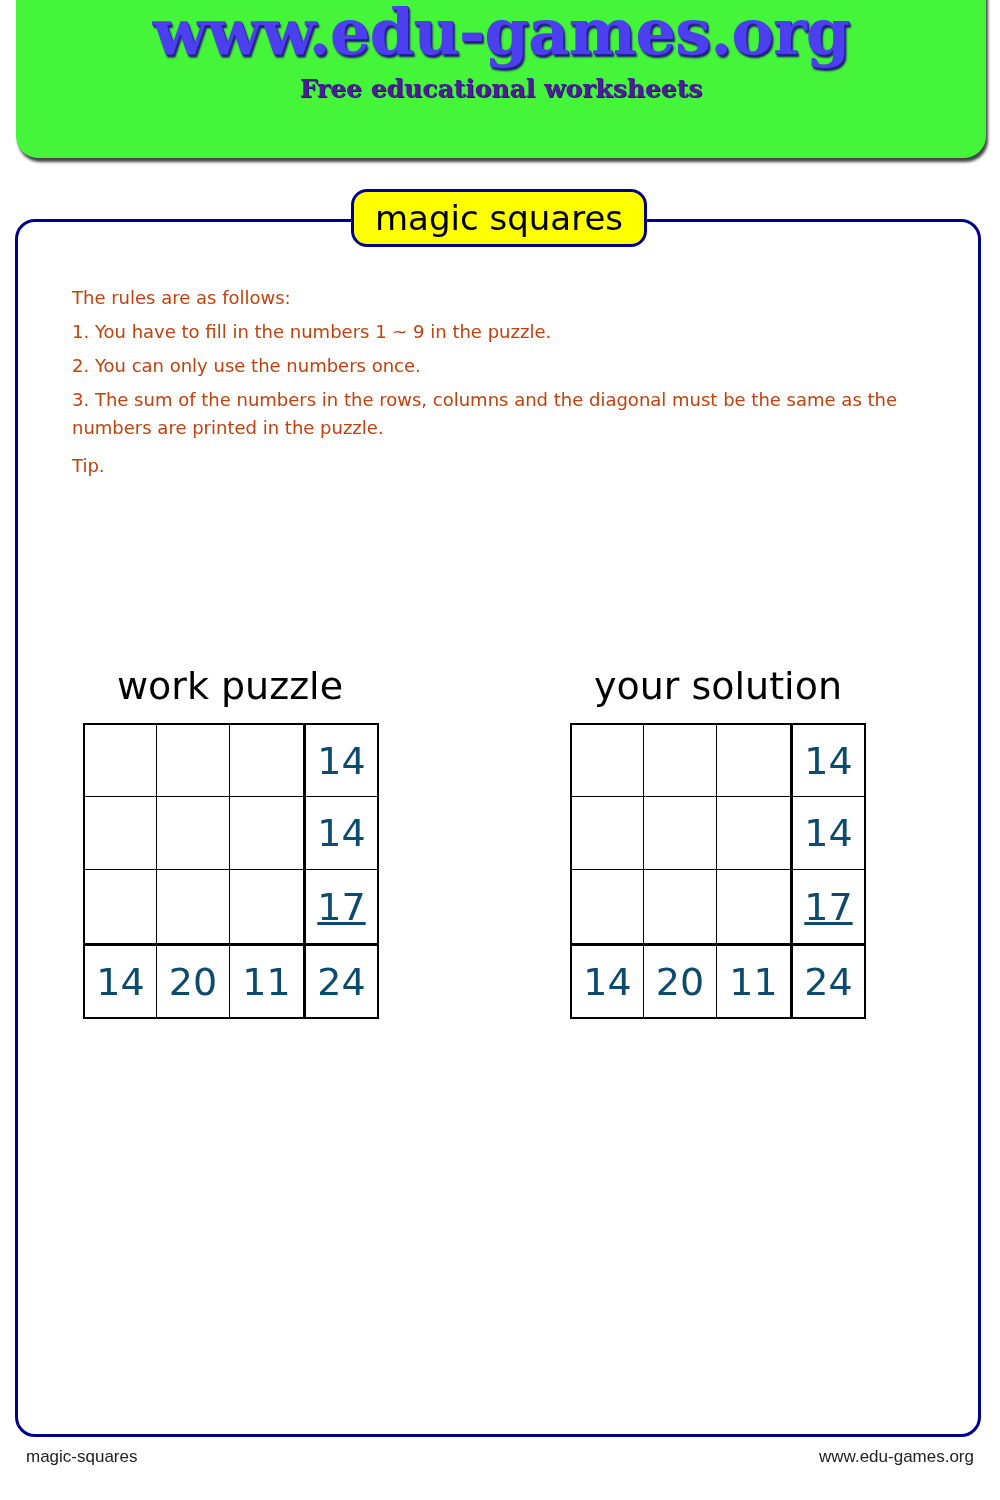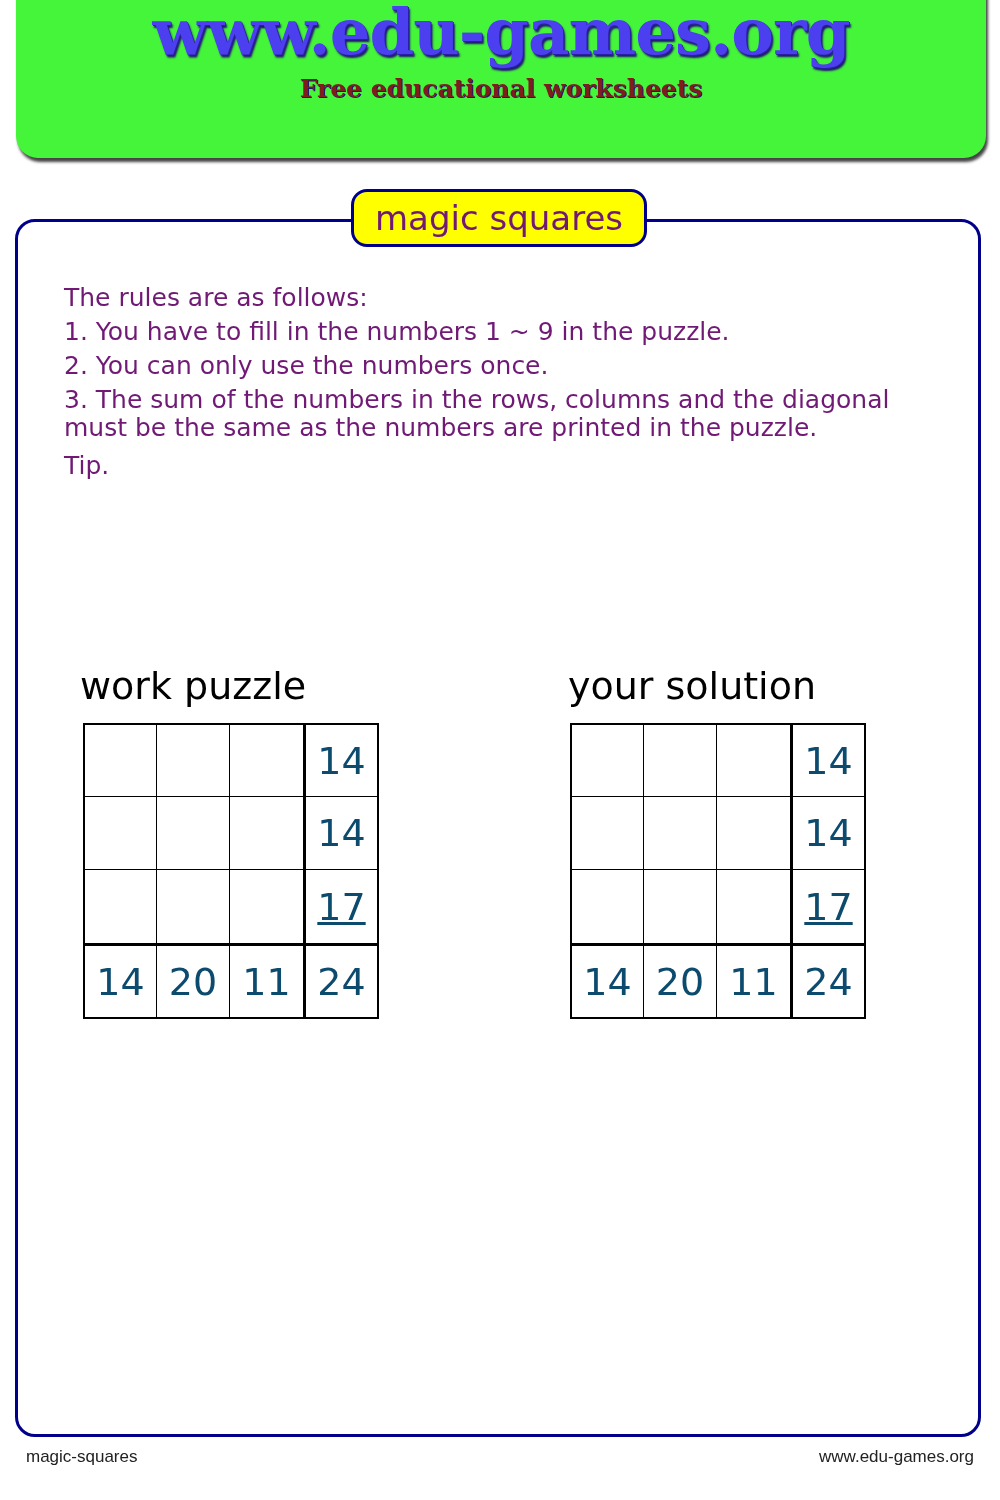--- a/index.html
+++ b/index.html
@@ -12,39 +12,39 @@
     }
     .banner-title {
       position: absolute; left: 0; right: 0; top: 14px; text-align: center;
       font-family: "DejaVu Serif", serif; font-weight: bold; font-size: 64px;
       letter-spacing: -1px; color: #4b3ff0;
       text-shadow: 1px 1px 0 #2a1fa0, 2px 3px 2px #1e1670;
     }
     .banner-sub {
       position: absolute; left: 0; right: 0; top: 94px; text-align: center;
       font-family: "DejaVu Serif", serif; font-weight: bold; font-size: 25px;
-      color: #7f1d1d; text-shadow: 1px 1px 0 #1e1670;
+      color: #4c1d95; text-shadow: 1px 1px 0 #1e1670;
     }
 
     .frame {
       position: absolute; left: 15px; top: 219px; width: 966px; height: 1218px;
       border: 3px solid #00008b; border-radius: 20px; box-sizing: border-box;
     }
     .title-pill {
       position: absolute; left: 351px; top: 189px; width: 296px; height: 58px;
       background: #ffff00; border: 3px solid #00008b; border-radius: 16px; box-sizing: border-box;
       display: flex; align-items: center; justify-content: center;
-      font-family: "DejaVu Sans", sans-serif; font-size: 34px; color: #701a75;
+      font-family: "DejaVu Sans", sans-serif; font-size: 34px; color: #000000;
     }
 
-    .text-block { position: absolute; left: 64px; font-size: 25px; color: #701a75; line-height: 28px; }
+    .text-block { position: absolute; left: 72px; font-size: 18px; color: #c2410c; line-height: 28px; }
     .text-block p { margin: 0; }
 
     .section-heading {
-      position: absolute; font-size: 38px; color: #000; width: 300px;
+      position: absolute; font-size: 38px; color: #000; text-align: center; width: 300px;
     }
 
     .grid {
       position: absolute; width: 296px; height: 296px;
       border: 2px solid #000; box-sizing: border-box;
       display: grid; grid-template-columns: 72px 73px 73px 74px; grid-template-rows: 72px 73px 73px 74px;
     }
     .cell {
       border-right: 1.5px solid #000; border-bottom: 1.5px solid #000;
       box-sizing: border-box; display: flex; align-items: center; justify-content: center;

